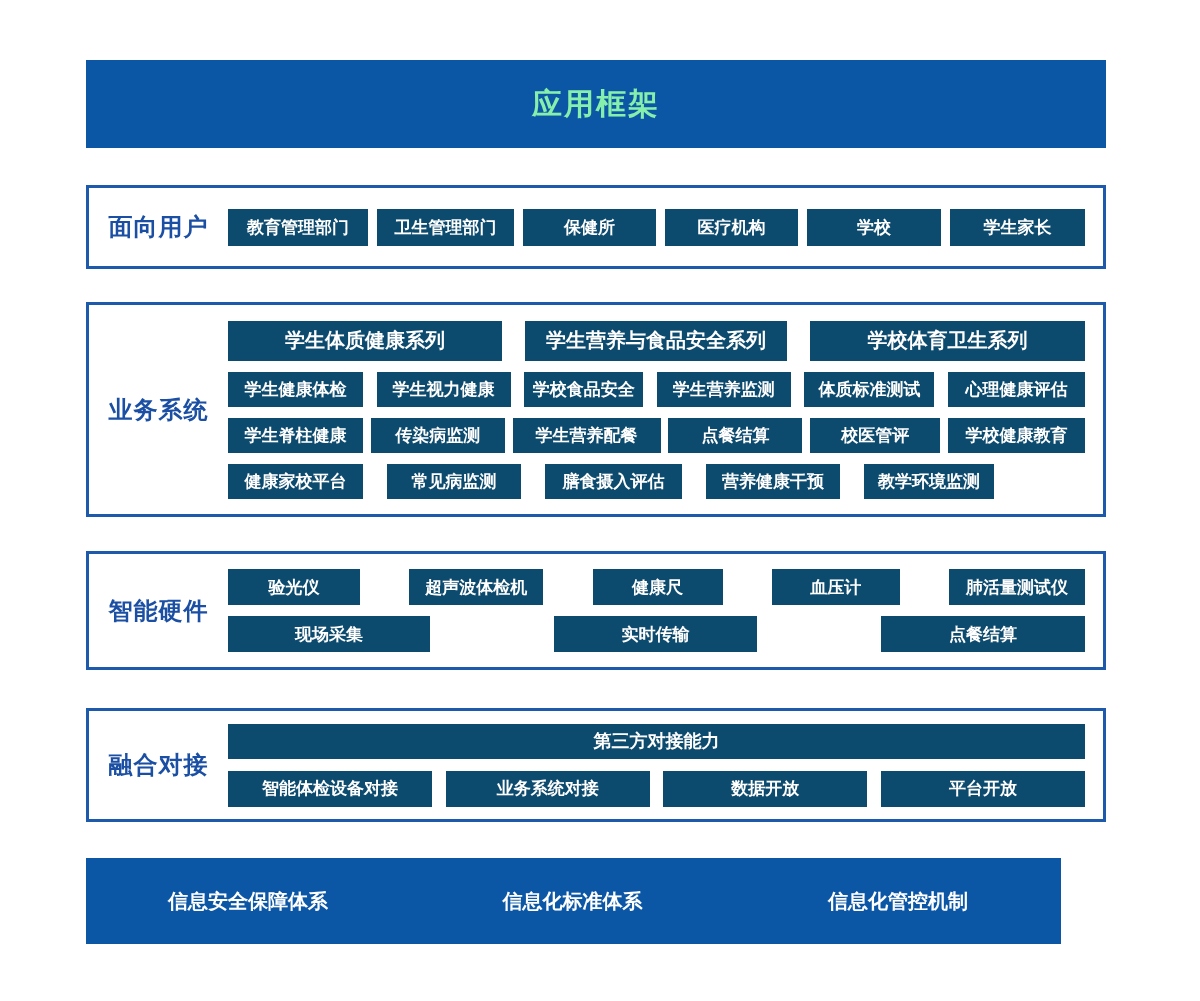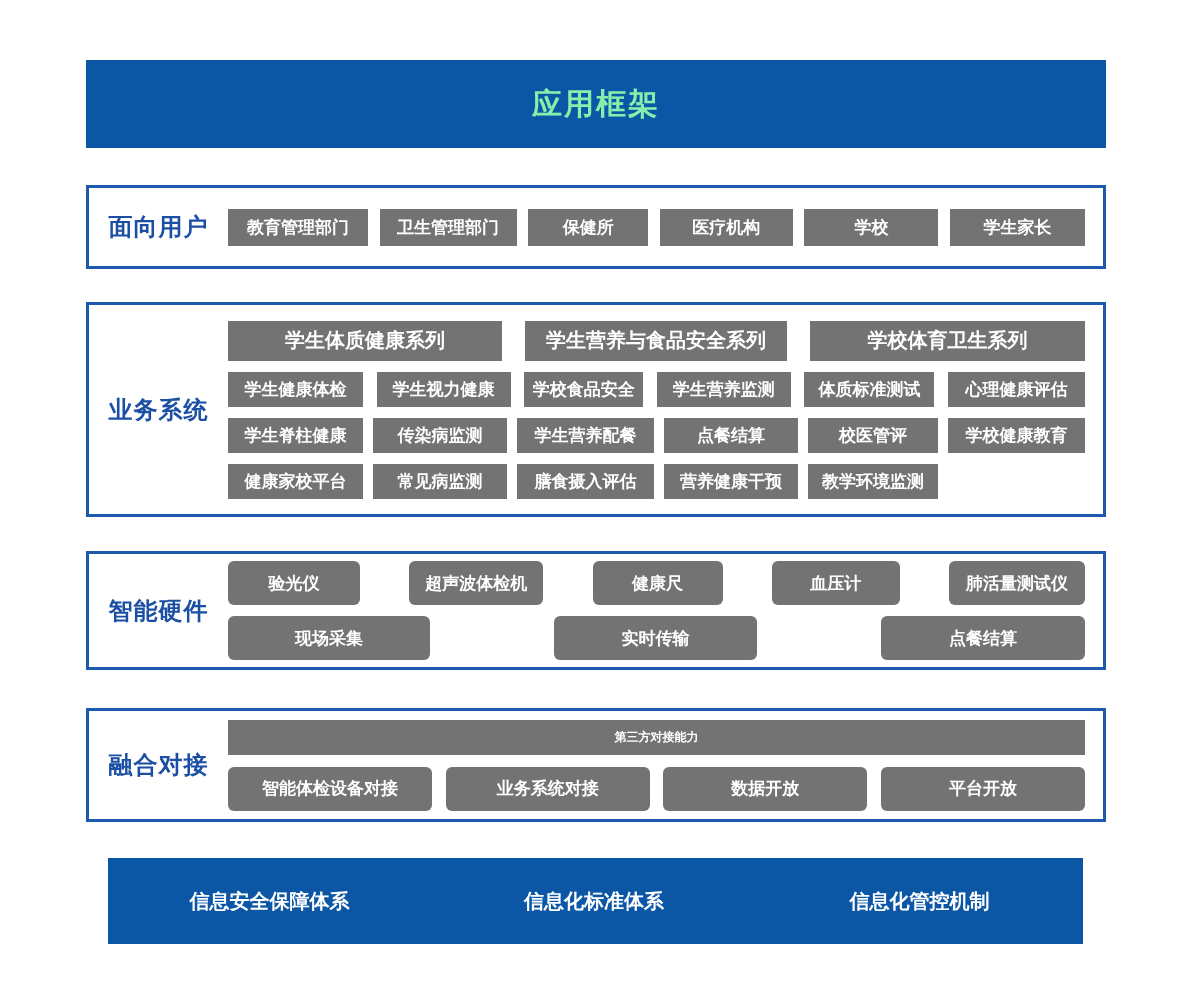--- a/index.html
+++ b/index.html
@@ -18,33 +18,33 @@
   }
   .frame-label {
     flex:0 0 139px; display:flex; align-items:center; justify-content:center;
     color:#1b4fa3; font-size:24px; font-weight:bold; letter-spacing:1px;
   }
   .content {
     flex:1; display:flex; flex-direction:column; justify-content:center;
     padding-right:18px; box-sizing:border-box;
   }
   .row { display:flex; justify-content:space-between; align-items:center; }
-  .row-left { display:flex; gap:10px; align-items:center; }
+  .row-left { display:flex; gap:24px; align-items:center; }
   .box {
-    background:#737373; color:#ffffff; font-weight:bold; box-sizing:border-box;
+    background:#0c4a6e; color:#ffffff; font-weight:bold; box-sizing:border-box;
     display:flex; align-items:center; justify-content:center;
     height:35px; font-size:17px; white-space:nowrap;
   }
   .box-tall { height:40px; font-size:20px; }
   .box-user { height:37px; }
-  .box-hw { height:44px;border-radius:6px; }
-  .box-full { width:100%; height:35px; font-size:12px; }
+  .box-hw { height:36px; }
+  .box-full { width:100%; height:35px; font-size:18px; }
   .footer-row {
     position:absolute; left:86px; top:858px; width:1018px; height:86px;
-    display:flex; justify-content:center;
+    display:flex; justify-content:flex-start;
   }
   .footer-box {
     background:#0b57a6; color:#ffffff; font-weight:bold; font-size:20px;
     display:flex; align-items:center; justify-content:center; box-sizing:border-box;
   }
   .gap11 { gap:11px; }
   .gap12 { gap:12px; }
 </style>
 </head>
 <body>
@@ -52,21 +52,21 @@
 <div class="banner">
   <span>应用框架</span>
 </div>
 
 <div class="frame" style="top:185px; height:84px;">
   <div class="frame-label">面向用户</div>
   <div class="content">
     <div class="row">
       <div class="box box-user" style="width:140px">教育管理部门</div>
       <div class="box box-user" style="width:137px">卫生管理部门</div>
-      <div class="box box-user" style="width:120px">保健所</div>
+      <div class="box box-user" style="width:133px">保健所</div>
       <div class="box box-user" style="width:133px">医疗机构</div>
       <div class="box box-user" style="width:134px">学校</div>
       <div class="box box-user" style="width:135px">学生家长</div>
     </div>
   </div>
 </div>
 
 <div class="frame" style="top:302px; height:215px;">
   <div class="frame-label">业务系统</div>
   <div class="content gap11">
@@ -79,21 +79,21 @@
       <div class="box" style="width:135px">学生健康体检</div>
       <div class="box" style="width:134px">学生视力健康</div>
       <div class="box" style="width:119px">学校食品安全</div>
       <div class="box" style="width:134px">学生营养监测</div>
       <div class="box" style="width:130px">体质标准测试</div>
       <div class="box" style="width:137px">心理健康评估</div>
     </div>
     <div class="row">
       <div class="box" style="width:135px">学生脊柱健康</div>
       <div class="box" style="width:134px">传染病监测</div>
-      <div class="box" style="width:137px">学生营养配餐</div>
+      <div class="box" style="width:148px">学生营养配餐</div>
       <div class="box" style="width:134px">点餐结算</div>
       <div class="box" style="width:130px">校医管评</div>
       <div class="box" style="width:137px">学校健康教育</div>
     </div>
     <div class="row-left">
       <div class="box" style="width:135px">健康家校平台</div>
       <div class="box" style="width:134px">常见病监测</div>
       <div class="box" style="width:137px">膳食摄入评估</div>
       <div class="box" style="width:134px">营养健康干预</div>
       <div class="box" style="width:130px">教学环境监测</div>

